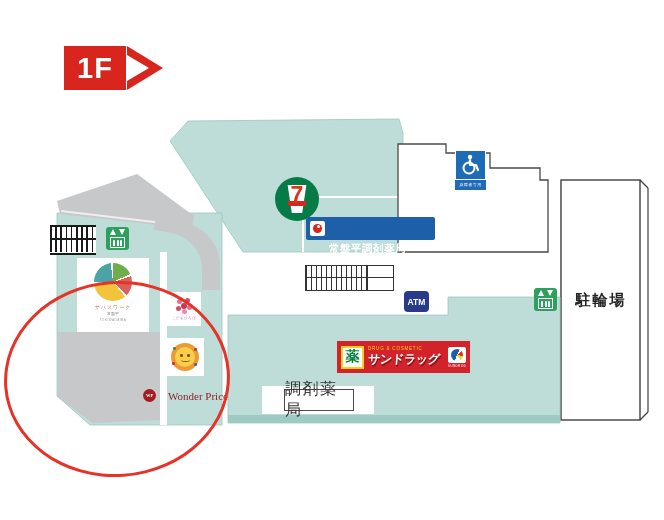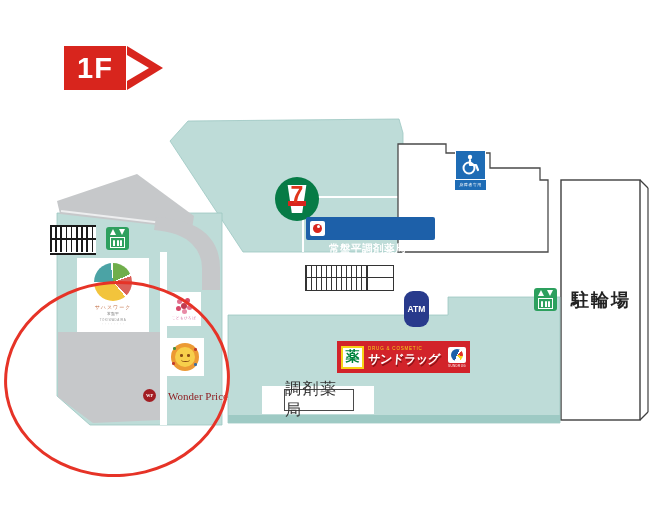--- a/index.html
+++ b/index.html
@@ -36,38 +36,38 @@
   .ph-icon i{position:absolute;left:3px;top:3px;width:9px;height:9px;background:#D8251D;border-radius:50%;}
   .ph-icon i::after{content:"";position:absolute;left:4px;top:1px;width:3px;height:3px;background:#fff;border-radius:50%;}
   .ph-banner span{color:#fff;font-size:10.5px;font-weight:bold;letter-spacing:0.5px;white-space:nowrap;margin-top:40px;}
 
   
   .wc{left:455px;top:150px;width:31px;}
   .wc-top{width:31px;height:30px;background:#1E6CB5;border:1px solid #fff;display:flex;align-items:center;justify-content:center;}
   .wc-label{width:31px;height:10px;background:#1E6CB5;color:#fff;font-size:4px;line-height:10px;text-align:center;letter-spacing:0.5px;}
 
   
-  .atm{left:404px;top:291px;width:25px;height:36px;background:#283A8C;border-radius:9px;
+  .atm{left:404px;top:291px;width:25px;height:21px;background:#283A8C;border-radius:4px;
     display:flex;align-items:center;justify-content:center;}
   .atm span{color:#fff;font-size:8.5px;font-weight:bold;}
 
   
   .elev{width:23px;height:23px;background:#2DA05E;border-radius:3px;padding-top:2px;}
   .elev .arrows{display:flex;justify-content:center;gap:3px;height:6px;}
   .elev .up{width:0;height:0;border-left:3.5px solid transparent;border-right:3.5px solid transparent;border-bottom:6px solid #fff;}
   .elev .dn{width:0;height:0;border-left:3.5px solid transparent;border-right:3.5px solid transparent;border-top:6px solid #fff;}
   .elev .cab{margin:2px auto 0;width:15px;height:11px;border:1.3px solid #fff;
     display:flex;align-items:flex-end;justify-content:center;gap:1.5px;padding-bottom:1px;}
   .elev .cab i{width:2px;height:6px;background:#fff;border-radius:1px 1px 0 0;}
   .elev-left{left:106px;top:227px;}
   .elev-right{left:534px;top:288px;}
 
   
   .bike{left:561px;top:180px;width:80px;height:240px;display:flex;align-items:center;justify-content:center;}
-  .bike span{font-size:18px;color:#222;font-weight:bold;letter-spacing:2px;}
+  .bike span{font-size:15px;color:#222;font-weight:bold;letter-spacing:2px;}
 
   
   .sundrug{left:337px;top:341px;width:133px;height:32px;background:#D2232A;
     display:flex;align-items:center;gap:4px;padding:0 4px;}
   .sd-yaku{width:23px;height:23px;background:#fff;border:2px solid #F7D417;flex:none;
     display:flex;align-items:center;justify-content:center;}
   .sd-yaku span{color:#00843D;font-size:14px;font-weight:bold;}
   .sd-mid{display:flex;flex-direction:column;min-width:0;}
   .sd-tag{color:#F7D417;font-size:4.5px;letter-spacing:0.8px;white-space:nowrap;}
   .sd-name{color:#fff;font-size:12px;font-weight:bold;white-space:nowrap;letter-spacing:-0.3px;

